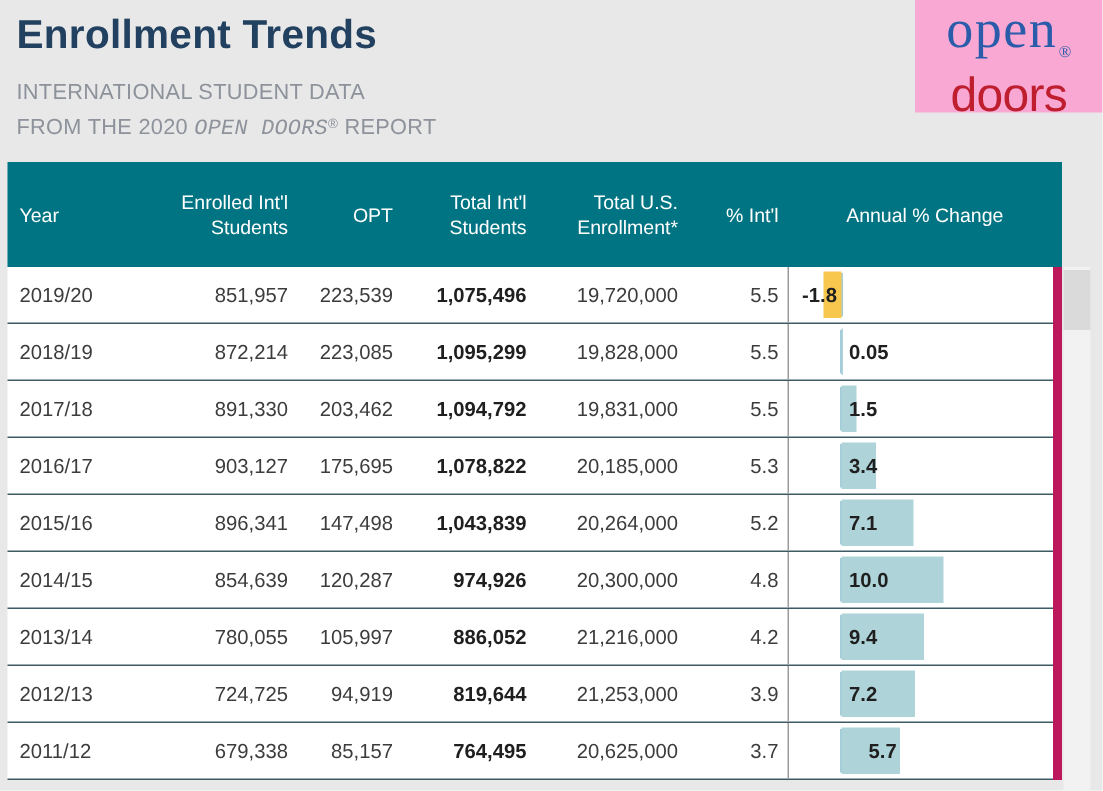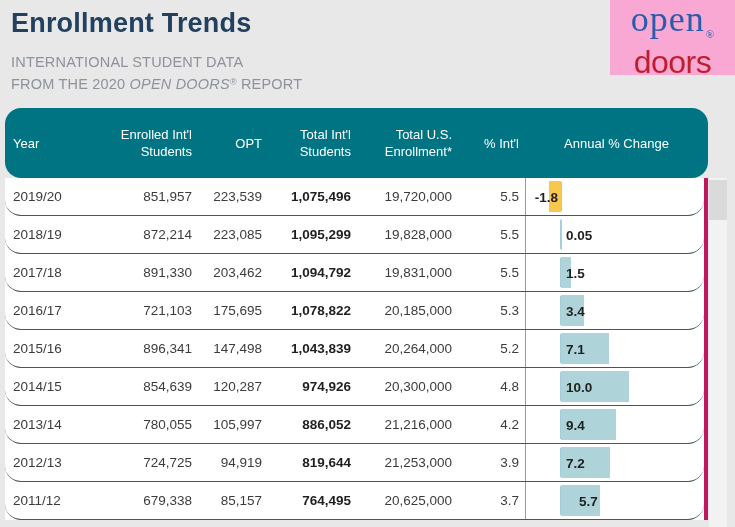--- a/index.html
+++ b/index.html
@@ -8,40 +8,40 @@
     --divider:#9b9b9b; --logo-blue:#2a5caa; --logo-red:#bf1e2e;
   }
   html,body{margin:0;padding:0;}
   body{font-family:"Liberation Sans",sans-serif;background:#fff;}
   .stage{position:relative;width:735px;height:527px;background:var(--page);overflow:hidden;}
 
   
   .topbar{position:absolute;left:0;top:0;width:735px;height:108px;}
   .page-title{position:absolute;left:11px;top:8px;font-size:27px;font-weight:700;color:var(--title);letter-spacing:.2px;}
   .subtitle{position:absolute;left:11px;top:52px;font-size:14.5px;line-height:20px;color:var(--subtitle);letter-spacing:.2px;}
-  .subtitle .it{font-style:italic;}
+  .subtitle .it{font-style:italic;font-family:Liberation Mono, monospace;}
   .subtitle .reg{font-size:9px;vertical-align:4px;}
   .logo-box{position:absolute;right:0;top:0;width:125px;height:75px;background:#f9a8d4;text-align:center;padding-top:2px;box-sizing:border-box;}
   .logo-open{font-family:"Liberation Serif",serif;color:var(--logo-blue);font-size:36px;line-height:34px;letter-spacing:1px;}
   .logo-open .reg{font-size:11px;letter-spacing:0;vertical-align:-7px;margin-left:1px;}
   .logo-doors{color:var(--logo-red);font-size:32px;font-weight:400;line-height:26px;letter-spacing:-.5px;margin-top:-2px;}
 
   
-  .grid{display:grid;grid-template-columns:112px 80px 70px 92px 98px 68px 1fr;border-radius:16px;}
+  .grid{display:grid;grid-template-columns:112px 80px 70px 92px 98px 68px 1fr;}
   .thead{position:absolute;left:5px;top:108px;width:703px;height:70px;background:var(--teal);color:#fff;font-size:13px;line-height:17px;}
   .thead .cell{display:flex;align-items:center;}
   .c0{justify-content:flex-start;text-align:left;padding-left:8px;}
   .c1{justify-content:flex-end;text-align:right;padding-right:5px;}
   .c2{justify-content:flex-end;text-align:right;padding-right:5px;}
   .c3{justify-content:flex-end;text-align:right;padding-right:8px;}
   .c4{justify-content:flex-end;text-align:right;padding-right:5px;}
   .c5{justify-content:flex-end;text-align:right;padding-right:6px;}
   .c6{justify-content:center;text-align:center;}
 
-  .tbody{position:absolute;left:5px;top:178px;width:703px;background:#fff;box-sizing:border-box;border-right:4px solid #be185d;}
+  .tbody{position:absolute;left:5px;top:178px;width:703px;background:#fff;box-sizing:border-box;border-right:6px solid #be185d;}
   .row{height:38px;box-sizing:border-box;border-bottom:1px solid var(--sep);font-size:13.5px;color:#3c3c3c;}
   .row .cell{display:flex;align-items:center;overflow:hidden;}
   .row .bold{font-weight:700;color:#1f1f1f;}
   .annual{position:relative;border-left:1px solid var(--divider);}
   .axis{position:absolute;left:34px;top:4px;bottom:4px;width:2px;background:var(--axis);}
   .bar{position:absolute;top:3px;bottom:3px;}
   .albl{position:absolute;top:50%;transform:translateY(-50%);font-weight:700;color:#1f1f1f;font-size:13.5px;}
 
   
   .scroll-track{position:absolute;left:709px;top:178px;width:18px;height:349px;background:#f2f2f2;}
@@ -109,21 +109,21 @@
         <div class="cell c4">19,831,000</div>
         <div class="cell c5">5.5</div>
         <div class="cell c6 annual">
           <div class="axis"></div>
           <div class="bar" style="width: 10.2px; left: 35px; background: var(--bar-pos);"></div>
           <span class="albl" style="left: 40px;">1.5</span>
         </div>
       </div>
       <div class="row grid">
         <div class="cell c0">2016/17</div>
-        <div class="cell c1">721,103</div>
+        <div class="cell c1">903,127</div>
         <div class="cell c2">175,695</div>
         <div class="cell c3 bold">1,078,822</div>
         <div class="cell c4">20,185,000</div>
         <div class="cell c5">5.3</div>
         <div class="cell c6 annual">
           <div class="axis"></div>
           <div class="bar" style="width: 23.12px; left: 35px; background: var(--bar-pos);"></div>
           <span class="albl" style="left: 40px;">3.4</span>
         </div>
       </div>

